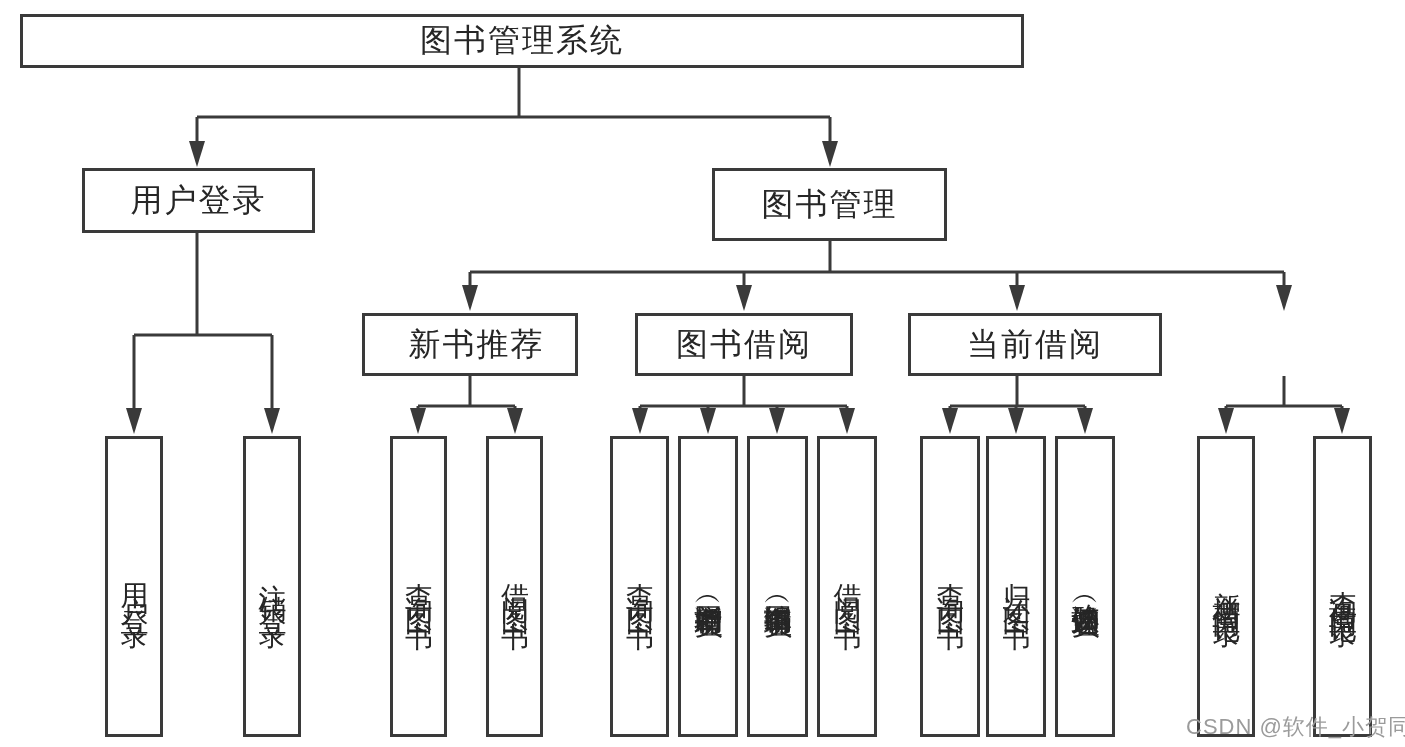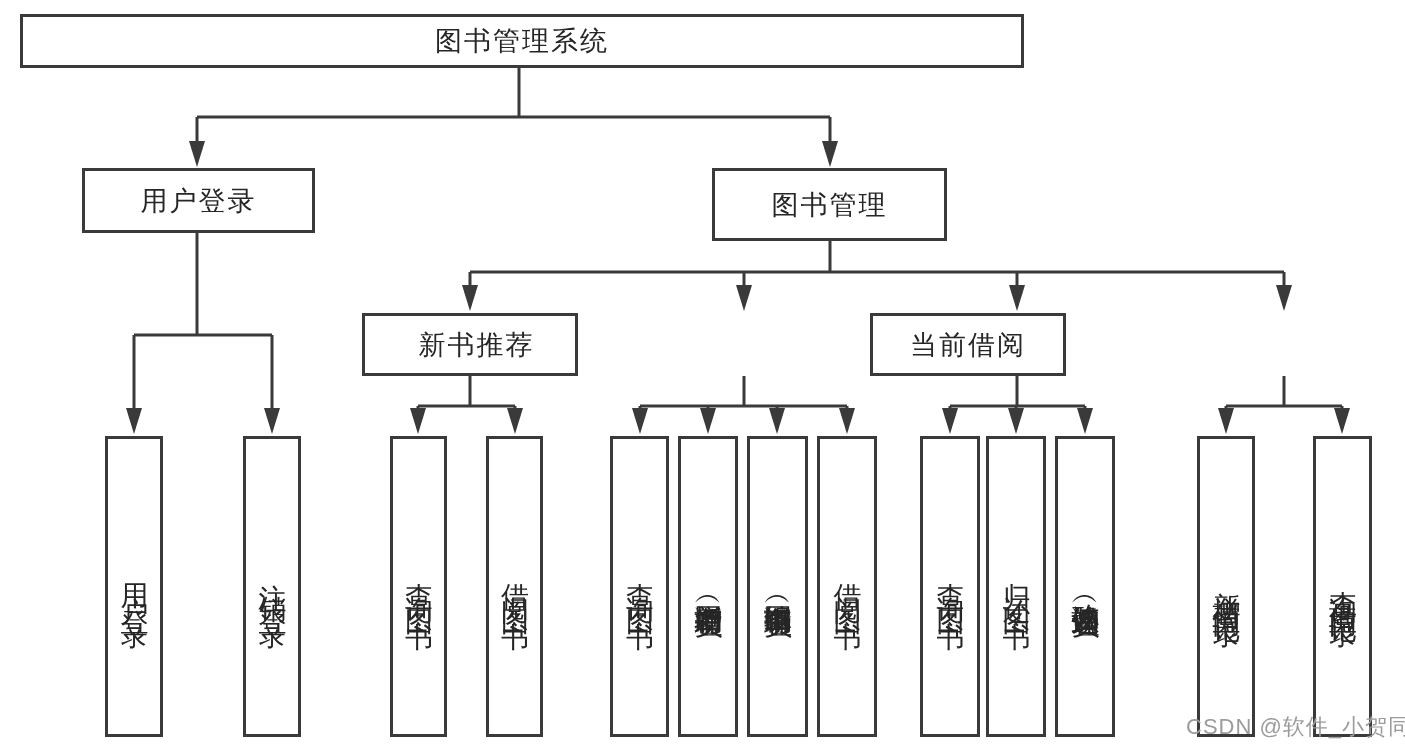--- a/index.html
+++ b/index.html
@@ -7,21 +7,21 @@
     position:relative; width:1405px; height:747px; overflow:hidden;
     background:#ffffff;
     font-family:"Liberation Sans", sans-serif;
     color:#262626;
   }
   .stage svg { position:absolute; left:0; top:0; pointer-events:none; }
   .hbox {
     position:absolute; box-sizing:border-box;
     background:#ffffff; border:3px solid #3a3a3a;
     display:flex; align-items:center; justify-content:center;
-    font-size:27px; letter-spacing:2px; white-space:nowrap;
+    font-size:32px; letter-spacing:2px; white-space:nowrap;
   }
   .root { border-width:3px; }
   .vbox {
     position:absolute; top:436px; height:301px; box-sizing:border-box;
     background:#ffffff; border:3px solid #3a3a3a;
     display:flex; align-items:center; justify-content:center;
   }
   .vbox span {
     writing-mode:vertical-rl; text-orientation:mixed;
     font-size:28px; line-height:1; color:#262626;
@@ -79,21 +79,22 @@
       <polygon points="1334,408 1350,408 1342,434"></polygon>
     </g>
   </svg>
 
   <div class="hbox root" style="left:20px; top:14px; width:1004px; height:54px;">图书管理系统</div>
 
   <div class="hbox" style="left:82px; top:168px; width:233px; height:65px;">用户登录</div>
   <div class="hbox" style="left:712px; top:168px; width:235px; height:73px;">图书管理</div>
 
   <div class="hbox" style="left:362px; top:313px; width:216px; height:63px;padding-left:13px;">新书推荐</div>
-  <div class="hbox" style="left:870px; top:313px; width:196px; height:63px;">当前借阅</div>
+  <div class="hbox" style="left:635px; top:313px; width:218px; height:63px;">图书借阅</div>
+  <div class="hbox" style="left:908px; top:313px; width:254px; height:63px;">当前借阅</div>
 
   <div class="vbox s4" style="left:105px; width:58px;">
     <span>用户登录</span>
   </div>
   <div class="vbox s4" style="left:243px; width:58px;">
     <span>注销登录</span>
   </div>
 
   <div class="vbox s4" style="left:390px; width:57px;">
     <span>查询图书</span>

